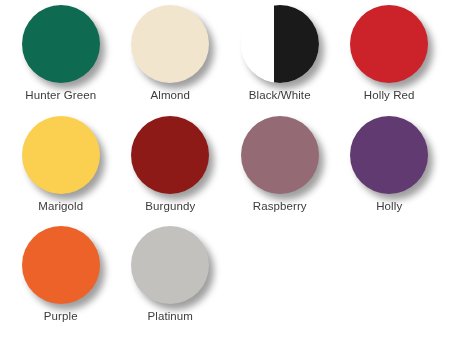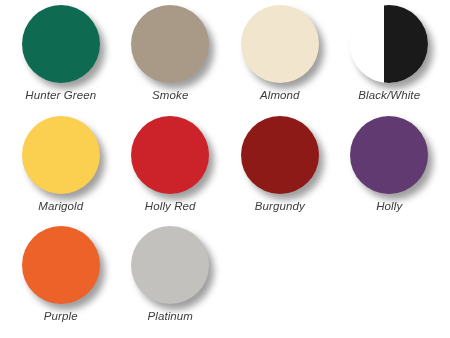--- a/index.html
+++ b/index.html
@@ -24,21 +24,20 @@
     grid-template-rows: repeat(3, 1fr);
     column-gap: 0px;
     row-gap: 0px;
   }
 
   .swatch-cell {
     display: flex;
     flex-direction: column;
     align-items: center;
     justify-content: flex-start;
-    font-style: italic;
   }
 
   .chip-wrap {
     position: relative;
     width: 78px;
     height: 78px;
     margin-top: 1px;
   }
 
   .chip {
@@ -82,56 +81,56 @@
 
 <div class="palette">
     <div class="swatch-cell">
       <div class="chip-wrap">
         <div class="chip" style="background: rgb(14, 107, 82);"></div>
       </div>
       <div class="chip-label" style="color: rgb(59, 59, 59);">Hunter Green</div>
     </div>
     <div class="swatch-cell">
       <div class="chip-wrap">
-        <div class="chip" style="background: rgb(168, 154, 135);"></div>
-      </div>
-      <div class="chip-label" style="color: rgb(59, 59, 59);">Smoke</div>
-    </div>
-    <div class="swatch-cell">
-      <div class="chip-wrap">
         <div class="chip" style="background: rgb(242, 229, 206);"></div>
       </div>
       <div class="chip-label" style="color: rgb(59, 59, 59);">Almond</div>
     </div>
     <div class="swatch-cell">
       <div class="chip-wrap">
         <div class="chip">
           <div class="half-left" style="background: rgb(255, 255, 255);"></div>
           <div class="half-right" style="background: rgb(26, 26, 26);"></div>
         </div>
       </div>
       <div class="chip-label" style="color: rgb(59, 59, 59); text-align: center;">Black/White</div>
     </div>
     <div class="swatch-cell">
       <div class="chip-wrap">
+        <div class="chip" style="background: rgb(204, 34, 41);"></div>
+      </div>
+      <div class="chip-label" style="color: rgb(59, 59, 59);">Holly Red</div>
+    </div>
+    <div class="swatch-cell">
+      <div class="chip-wrap">
         <div class="chip" style="background: rgb(251, 207, 79);"></div>
       </div>
       <div class="chip-label" style="color: rgb(59, 59, 59);">Marigold</div>
     </div>
     <div class="swatch-cell">
       <div class="chip-wrap">
-        <div class="chip" style="background: rgb(204, 34, 41);"></div>
+        <div class="chip" style="background: rgb(142, 26, 24);"></div>
       </div>
-      <div class="chip-label" style="color: rgb(59, 59, 59);">Holly Red</div>
+      <div class="chip-label" style="color: rgb(59, 59, 59);">Burgundy</div>
     </div>
     <div class="swatch-cell">
       <div class="chip-wrap">
-        <div class="chip" style="background: rgb(142, 26, 24);"></div>
+        <div class="chip" style="background: rgb(148, 106, 116);"></div>
       </div>
-      <div class="chip-label" style="color: rgb(59, 59, 59);">Burgundy</div>
+      <div class="chip-label" style="color: rgb(59, 59, 59);">Raspberry</div>
     </div>
     <div class="swatch-cell">
       <div class="chip-wrap">
         <div class="chip" style="background: rgb(96, 58, 112);"></div>
       </div>
       <div class="chip-label" style="color: rgb(59, 59, 59);">Holly</div>
     </div>
     <div class="swatch-cell">
       <div class="chip-wrap">
         <div class="chip" style="background: rgb(236, 98, 41);"></div>

